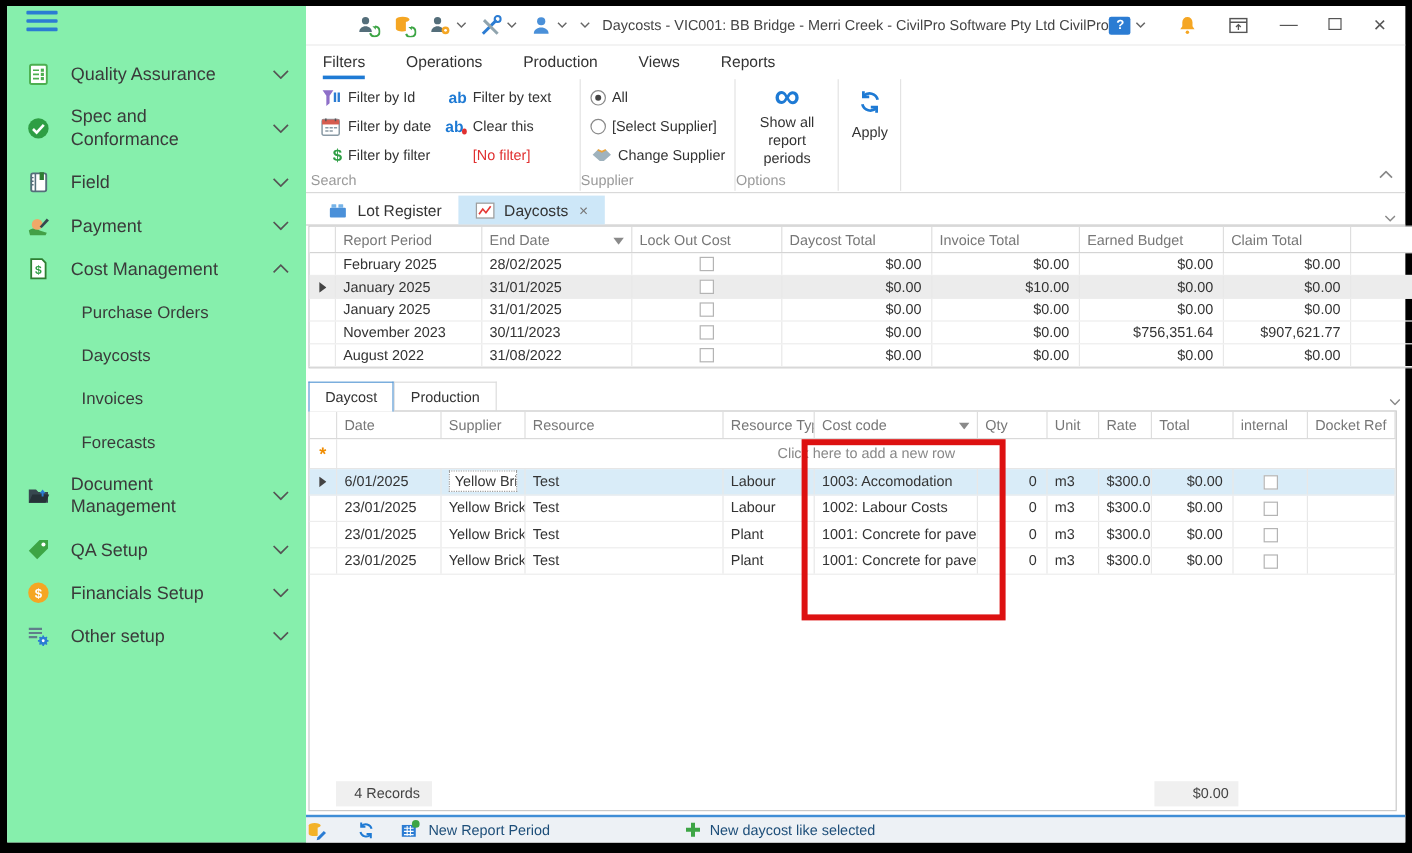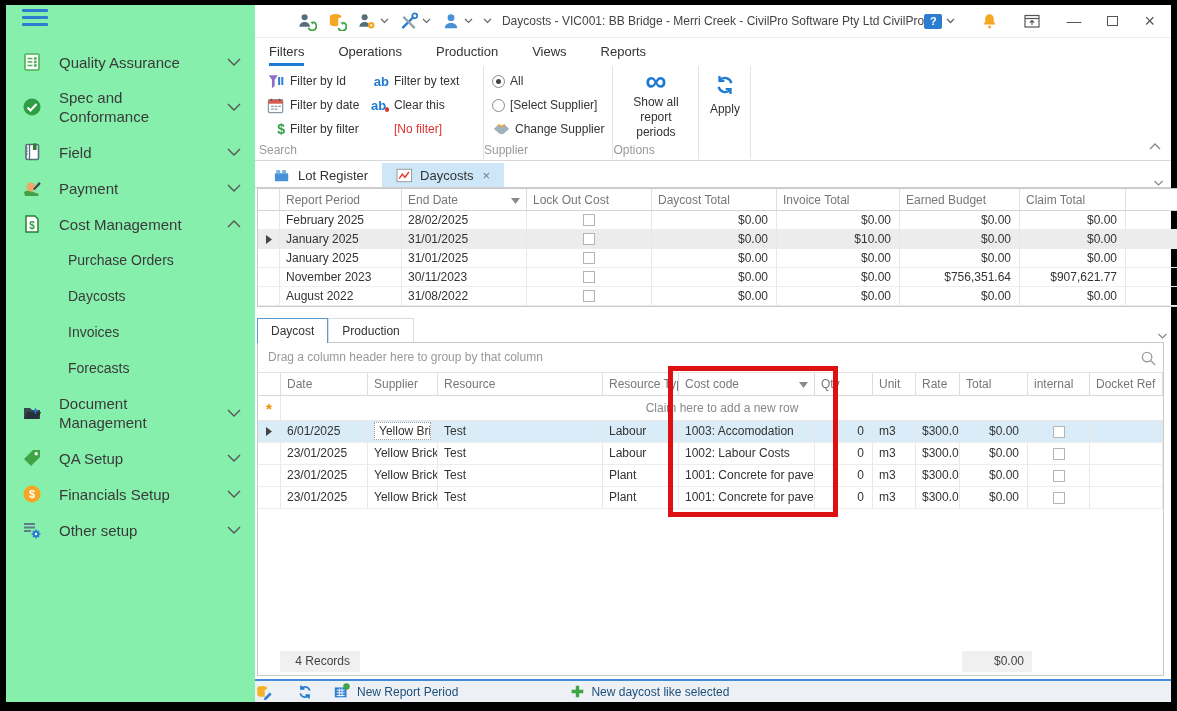--- a/index.html
+++ b/index.html
@@ -597,46 +597,39 @@
           </div>
         <div class="dtab">
             <span>Production</span>
           </div>
       </div>
       <span class="dtab-caret"><svg width="9" height="6" viewBox="0 0 9 6">
             <path d="M0.5 1l4 4 4-4" fill="none" stroke="#888" stroke-width="1.2"></path>
           </svg></span>
 
       <div class="detail-box">
-        <div class="groupbar">
-          <span>Drag a column header here to group by that column</span>
-          <span class="searchicon"><svg width="17" height="17" viewBox="0 0 18 18">
-                <circle cx="7.5" cy="7.5" r="5" fill="none" stroke="#9e9e9e" stroke-width="1.5"></circle>
-                <path d="M11.5 11.5l4.5 4.5" stroke="#9e9e9e" stroke-width="1.5"></path>
-              </svg></span>
-        </div>
         <div class="gl-head">
             <div class="hcell"></div>
             <div class="hcell">Date</div>
             <div class="hcell">Supplier</div>
             <div class="hcell">Resource</div>
             <div class="hcell">Resource Type</div>
             <div class="hcell">Cost code<span class="sorticon"><svg width="9" height="6" viewBox="0 0 9 6">
                   <path d="M0 0h9L4.5 6z" fill="#8a8a8a"></path>
                 </svg></span></div>
             <div class="hcell">Qty</div>
             <div class="hcell">Unit</div>
             <div class="hcell">Rate</div>
             <div class="hcell">Total</div>
             <div class="hcell">internal</div>
             <div class="hcell">Docket Ref</div>
           </div>
         <div class="newrow">
           <span class="newrow-star">*</span>
-          <span class="newrow-hint">Claim here to add a new row</span>
+          <span class="newrow-hint">Click here to add a new row</span>
         </div>
         <div>
             <div class="gl-row sel">
               <div class="indicator">
                 <svg width="6" height="9" viewBox="0 0 6 9">
                   <path d="M0 0l6 4.5L0 9z" fill="#444"></path>
                 </svg>
               </div>
               <div class="gcell">6/01/2025</div>
               <div class="gcell">

